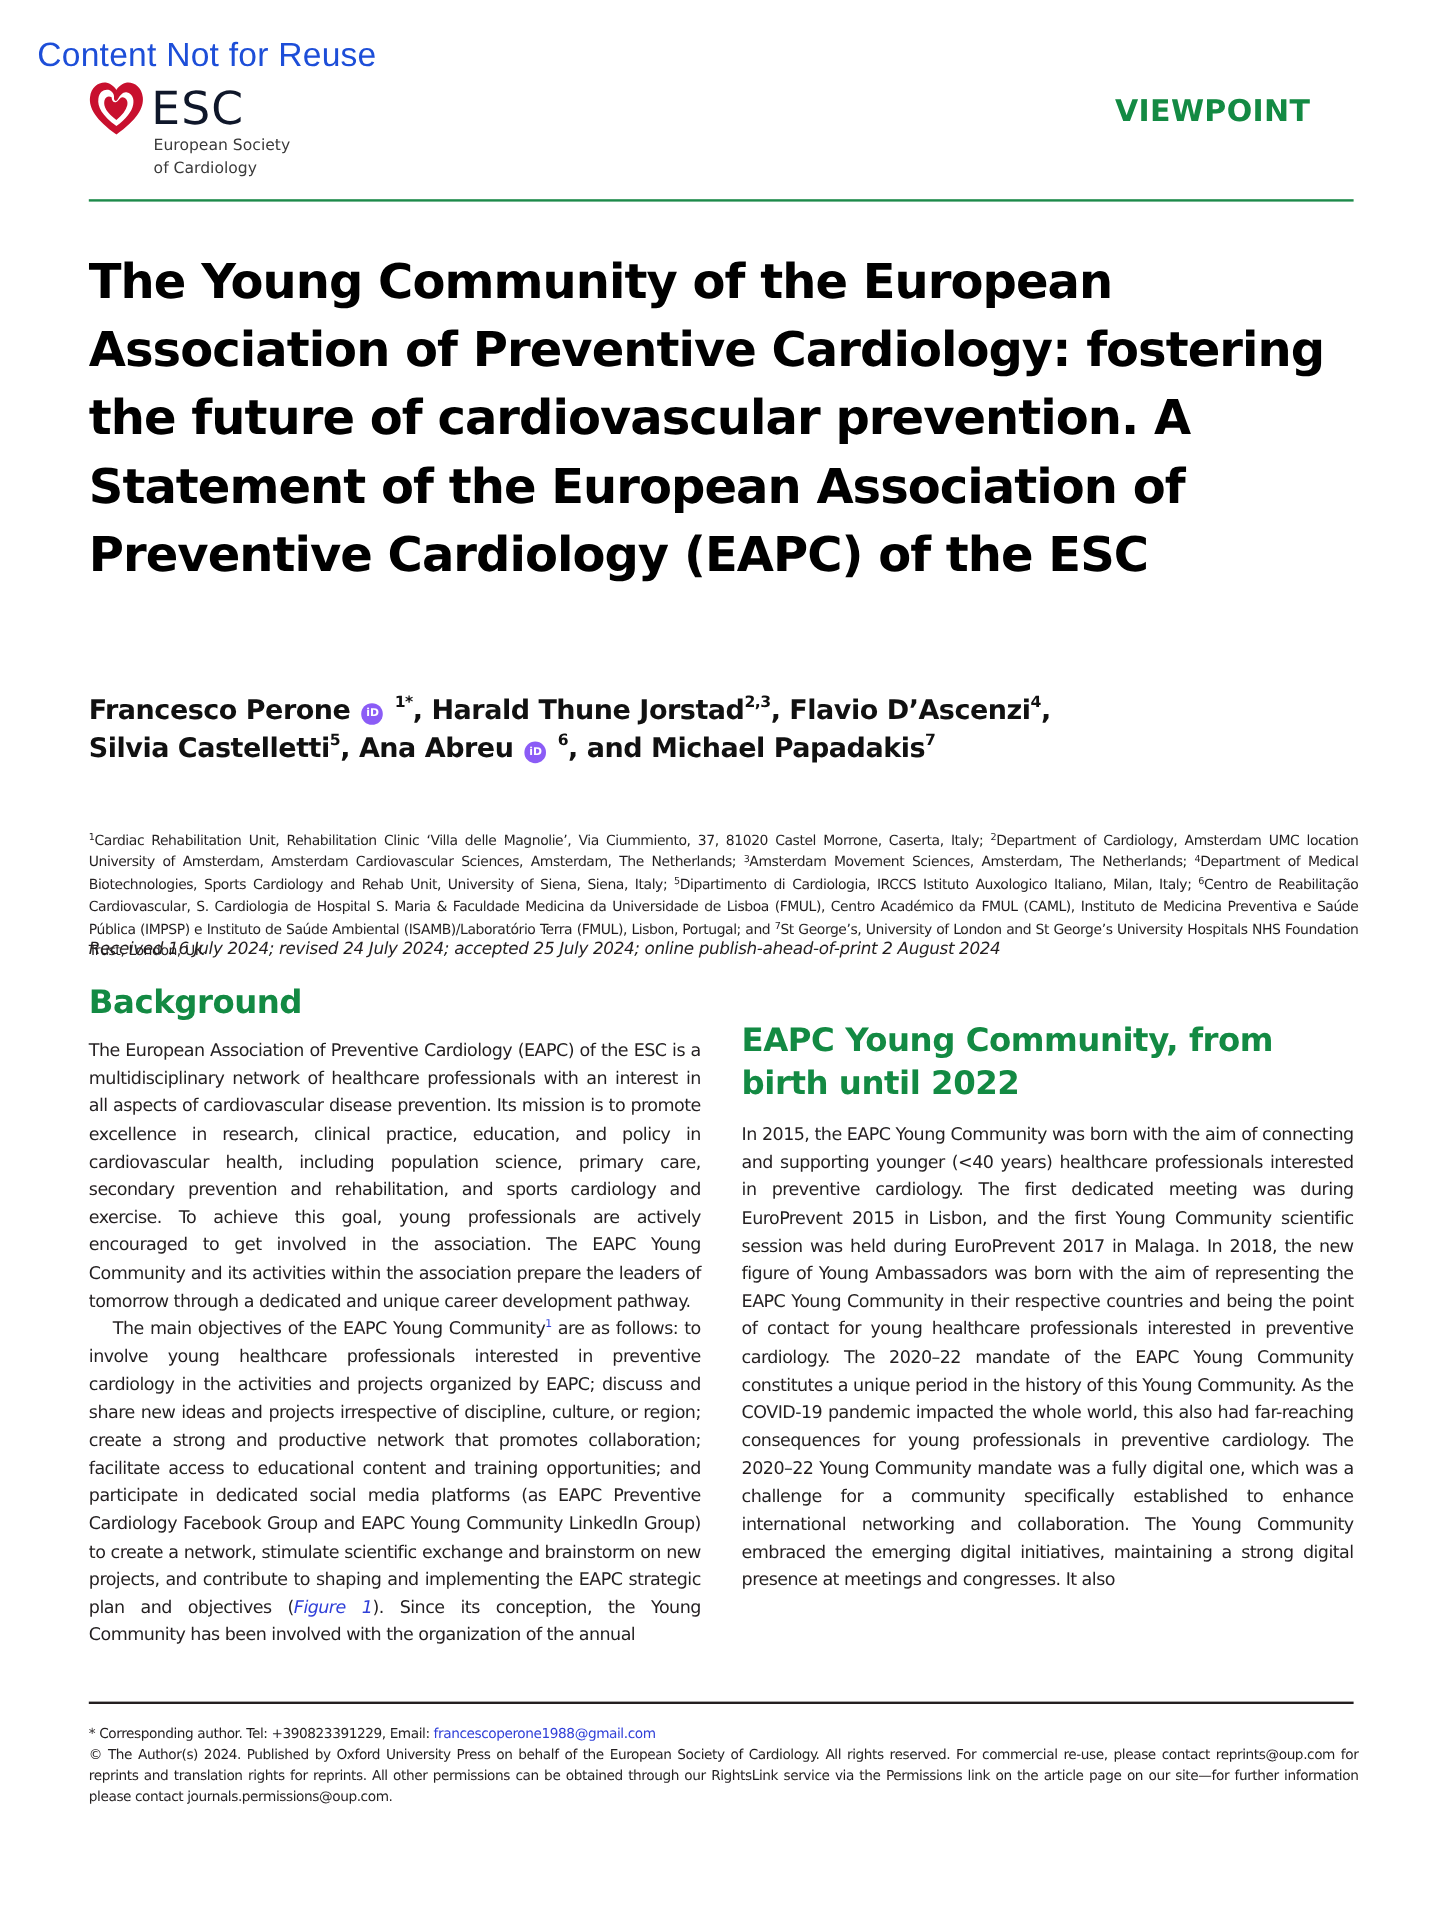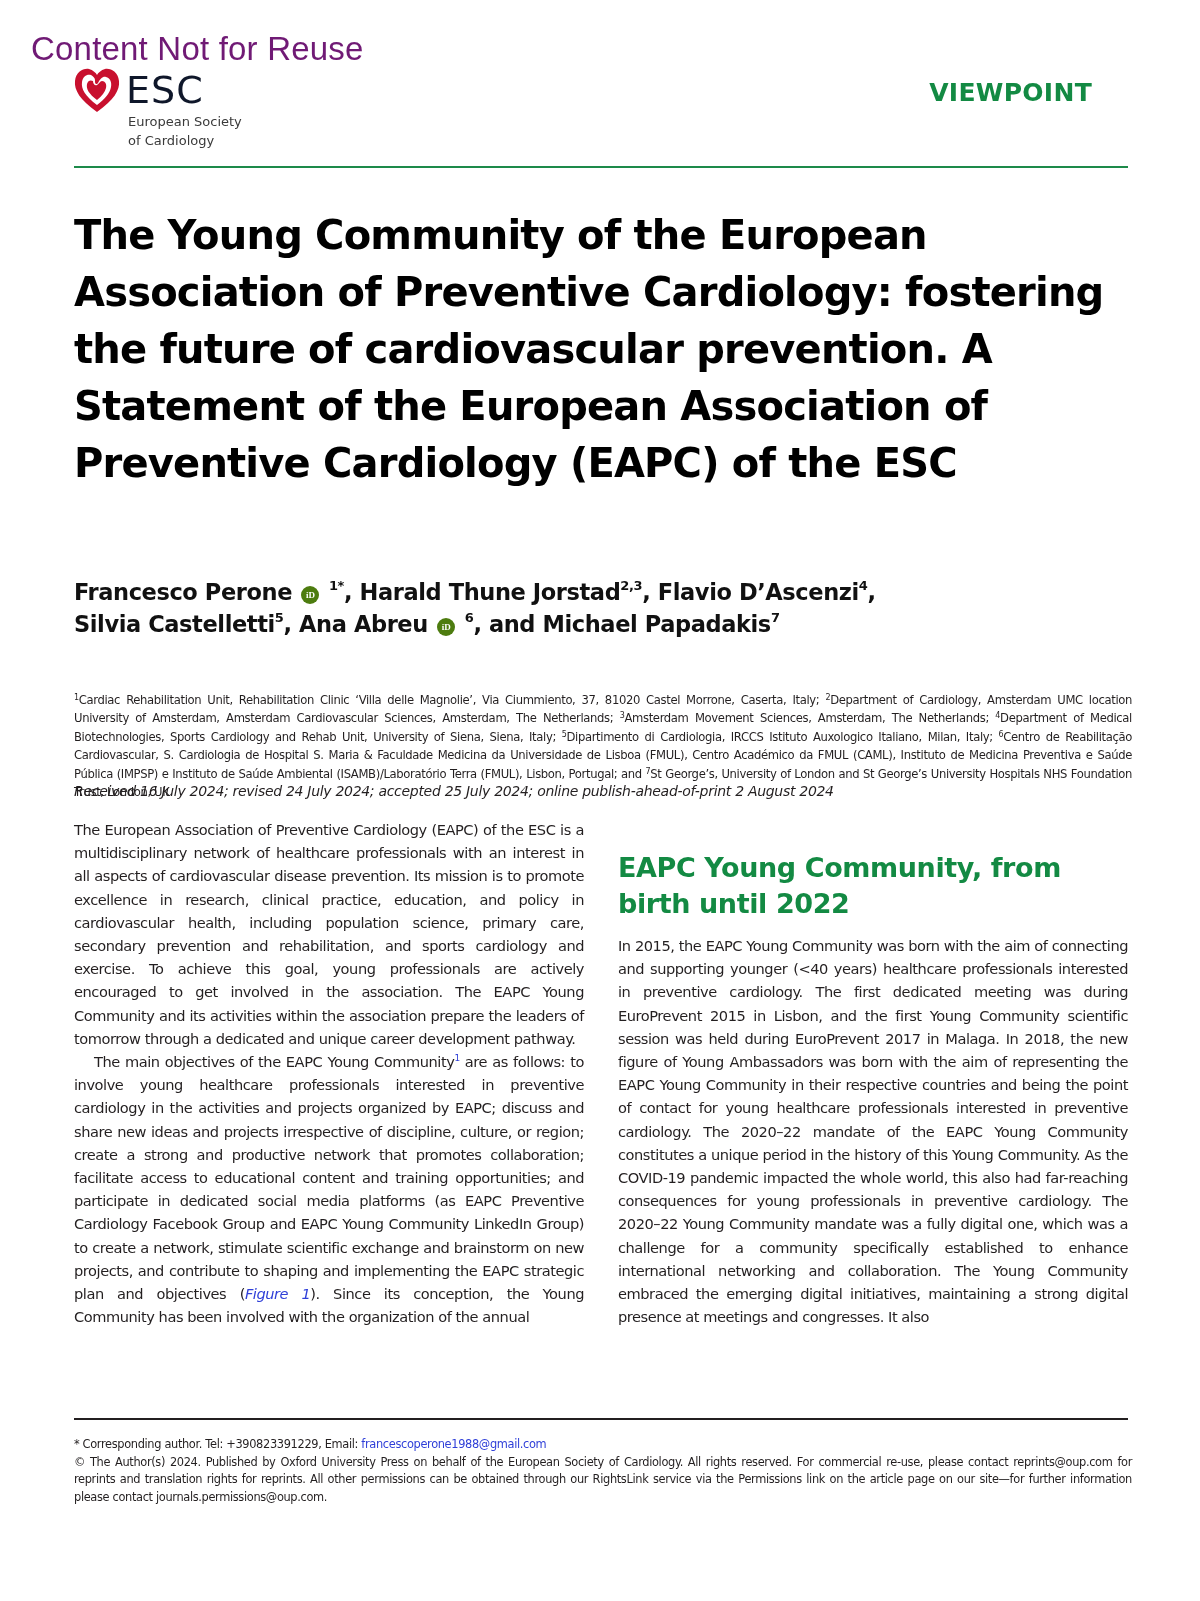--- a/index.html
+++ b/index.html
@@ -2,21 +2,21 @@
 <html><head>
 <meta charset="utf-8">
 <style>
   html, body { margin: 0; padding: 0; background: #ffffff; }
   body {
     width: 1200px; height: 1601px; position: relative; overflow: hidden;
     font-family: "Liberation Sans", "DejaVu Sans", sans-serif; color: #231f20;
   }
   .watermark {
     position: absolute; left: 31px; top: 30px;
-    font-size: 33px; color: #701a75; letter-spacing: 0.2px;
+    font-size: 28px; color: #1d4ed8; letter-spacing: 0.2px;
     font-family: "Liberation Sans", sans-serif;
   }
   .logo { position: absolute; left: 72px; top: 66px; width: 190px; height: 82px; }
   .logo .heart { position: absolute; left: 0; top: 0; width: 50px; height: 48px; }
   .logo .esc {
     position: absolute; left: 54px; top: 4px; font-size: 38px; font-weight: 400;
     letter-spacing: 1px; color: #0f172a; line-height: 40px;
     font-family: "DejaVu Sans", sans-serif;
   }
   .logo .society {
@@ -38,23 +38,23 @@
     font-family: "DejaVu Sans", sans-serif; font-weight: 700; font-size: 40px;
     line-height: 57px; color: #000; letter-spacing: -0.8px; margin: 0;
   }
   .authors {
     position: absolute; left: 74px; top: 576px; width: 1060px;
     font-family: "DejaVu Sans", sans-serif; font-weight: 700; font-size: 22.5px; line-height: 32px;
     color: #111; letter-spacing: -0.4px;
   }
   .authors sup { font-size: 13px; vertical-align: 10px; line-height: 0; }
   .orcid {
-    display: inline-block; width: 18px; height: 18px; border-radius: 50%; background: #4d7c0f;
+    display: inline-block; width: 18px; height: 18px; border-radius: 50%; background: #8b5cf6;
     color: #fff; font-size: 9px; font-weight: 700; line-height: 18px; text-align: center;
-    vertical-align: 2px; letter-spacing: 0; margin: 0 2px; font-family: Liberation Serif, serif;
+    vertical-align: 2px; letter-spacing: 0; margin: 0 2px;
   }
   .affil {
     position: absolute; left: 74px; top: 657px; width: 1058px;
     font-family: "DejaVu Sans", sans-serif; font-size: 11.6px; line-height: 18.4px;
     color: #231f20; text-align: justify; letter-spacing: -0.35px; margin-top: 34px;
   }
   .affil sup { font-size: 8px; vertical-align: 4px; line-height: 0; }
   .received {
     position: absolute; left: 74px; top: 783px; font-family: "DejaVu Sans", sans-serif;
     font-size: 14px; font-style: italic; color: #231f20; letter-spacing: -0.3px;
@@ -111,20 +111,21 @@
 
 <h1 class="title">The Young Community of the European Association of Preventive Cardiology: fostering the future of cardiovascular prevention. A Statement of the European Association of Preventive Cardiology (EAPC) of the ESC</h1>
 
 <div class="authors" id="authors"><span><span>Francesco Perone</span> <span class="orcid">iD</span> <sup>1*</sup></span>, <span><span>Harald Thune Jorstad</span><sup>2,3</sup></span>, <span><span>Flavio D’Ascenzi</span><sup>4</sup></span>, <br><span><span>Silvia Castelletti</span><sup>5</sup></span>, <span><span>Ana Abreu</span> <span class="orcid">iD</span> <sup>6</sup></span>, and <span><span>Michael Papadakis</span><sup>7</sup></span></div>
 
 <div class="affil" id="affil"><sup>1</sup><span>Cardiac Rehabilitation Unit, Rehabilitation Clinic ‘Villa delle Magnolie’, Via Ciummiento, 37, 81020 Castel Morrone, Caserta, Italy; </span><sup>2</sup><span>Department of Cardiology, Amsterdam UMC location University of Amsterdam, Amsterdam Cardiovascular Sciences, Amsterdam, The Netherlands; </span><sup>3</sup><span>Amsterdam Movement Sciences, Amsterdam, The Netherlands; </span><sup>4</sup><span>Department of Medical Biotechnologies, Sports Cardiology and Rehab Unit, University of Siena, Siena, Italy; </span><sup>5</sup><span>Dipartimento di Cardiologia, IRCCS Istituto Auxologico Italiano, Milan, Italy; </span><sup>6</sup><span>Centro de Reabilitação Cardiovascular, S. Cardiologia de Hospital S. Maria &amp; Faculdade Medicina da Universidade de Lisboa (FMUL), Centro Académico da FMUL (CAML), Instituto de Medicina Preventiva e Saúde Pública (IMPSP) e Instituto de Saúde Ambiental (ISAMB)/Laboratório Terra (FMUL), Lisbon, Portugal; and </span><sup>7</sup><span>St George’s, University of London and St George’s University Hospitals NHS Foundation Trust, London, UK</span></div>
 
 <div class="received">Received 16 July 2024; revised 24 July 2024; accepted 25 July 2024; online publish-ahead-of-print 2 August 2024</div>
 
 <div class="col col-left">
+  <h2 class="h2 h2-bg">Background</h2>
   <p>The European Association of Preventive Cardiology (EAPC) of the ESC is a multidisciplinary network of healthcare professionals with an interest in all aspects of cardiovascular disease prevention. Its mission is to promote excellence in research, clinical practice, education, and policy in cardiovascular health, including population science, primary care, secondary prevention and rehabilitation, and sports cardiology and exercise. To achieve this goal, young professionals are actively encouraged to get involved in the association. The EAPC Young Community and its activities within the association prepare the leaders of tomorrow through a dedicated and unique career development pathway.</p>
   <p class="indent"><span>The main objectives of the EAPC Young Community</span><sup>1</sup><span> are as follows: to involve young healthcare professionals interested in preventive cardiology in the activities and projects organized by EAPC; discuss and share new ideas and projects irrespective of discipline, culture, or region; create a strong and productive network that promotes collaboration; facilitate access to educational content and training opportunities; and participate in dedicated social media platforms (as EAPC Preventive Cardiology Facebook Group and EAPC Young Community LinkedIn Group) to create a network, stimulate scientific exchange and brainstorm on new projects, and contribute to shaping and implementing the EAPC strategic plan and objectives (</span><span class="link-blue">Figure 1</span><span>). Since its conception, the Young Community has been involved with the organization of the annual</span></p>
 </div>
 
 <div class="col col-right" id="rightcol">
   <h2 class="h2 h2-young">EAPC Young Community, from birth until 2022</h2>
   <p>In 2015, the EAPC Young Community was born with the aim of connecting and supporting younger (&lt;40 years) healthcare professionals interested in preventive cardiology. The first dedicated meeting was during EuroPrevent 2015 in Lisbon, and the first Young Community scientific session was held during EuroPrevent 2017 in Malaga. In 2018, the new figure of Young Ambassadors was born with the aim of representing the EAPC Young Community in their respective countries and being the point of contact for young healthcare professionals interested in preventive cardiology. The 2020–22 mandate of the EAPC Young Community constitutes a unique period in the history of this Young Community. As the COVID-19 pandemic impacted the whole world, this also had far-reaching consequences for young professionals in preventive cardiology. The 2020–22 Young Community mandate was a fully digital one, which was a challenge for a community specifically established to enhance international networking and collaboration. The Young Community embraced the emerging digital initiatives, maintaining a strong digital presence at meetings and congresses. It also</p>
 </div>
 
 <div class="rule-bottom"></div>

